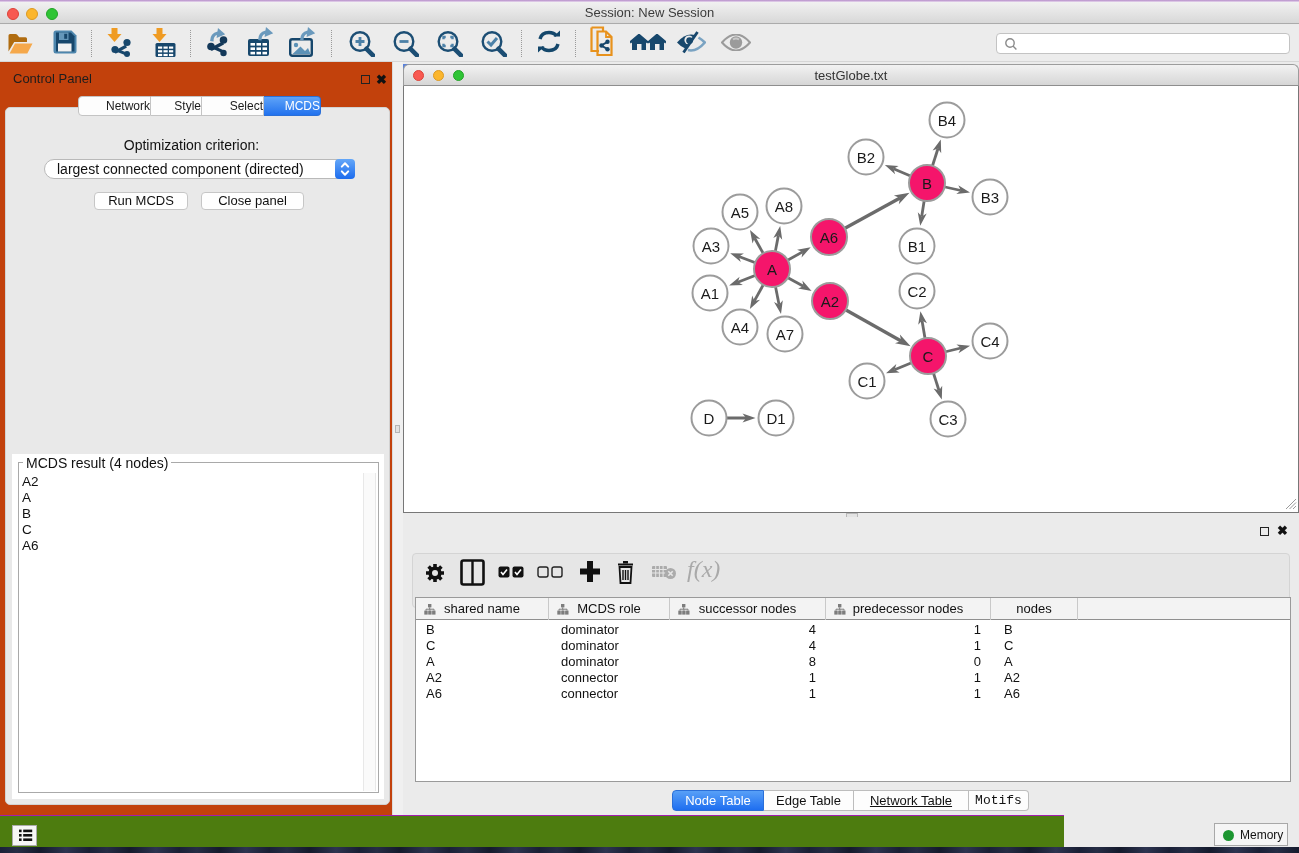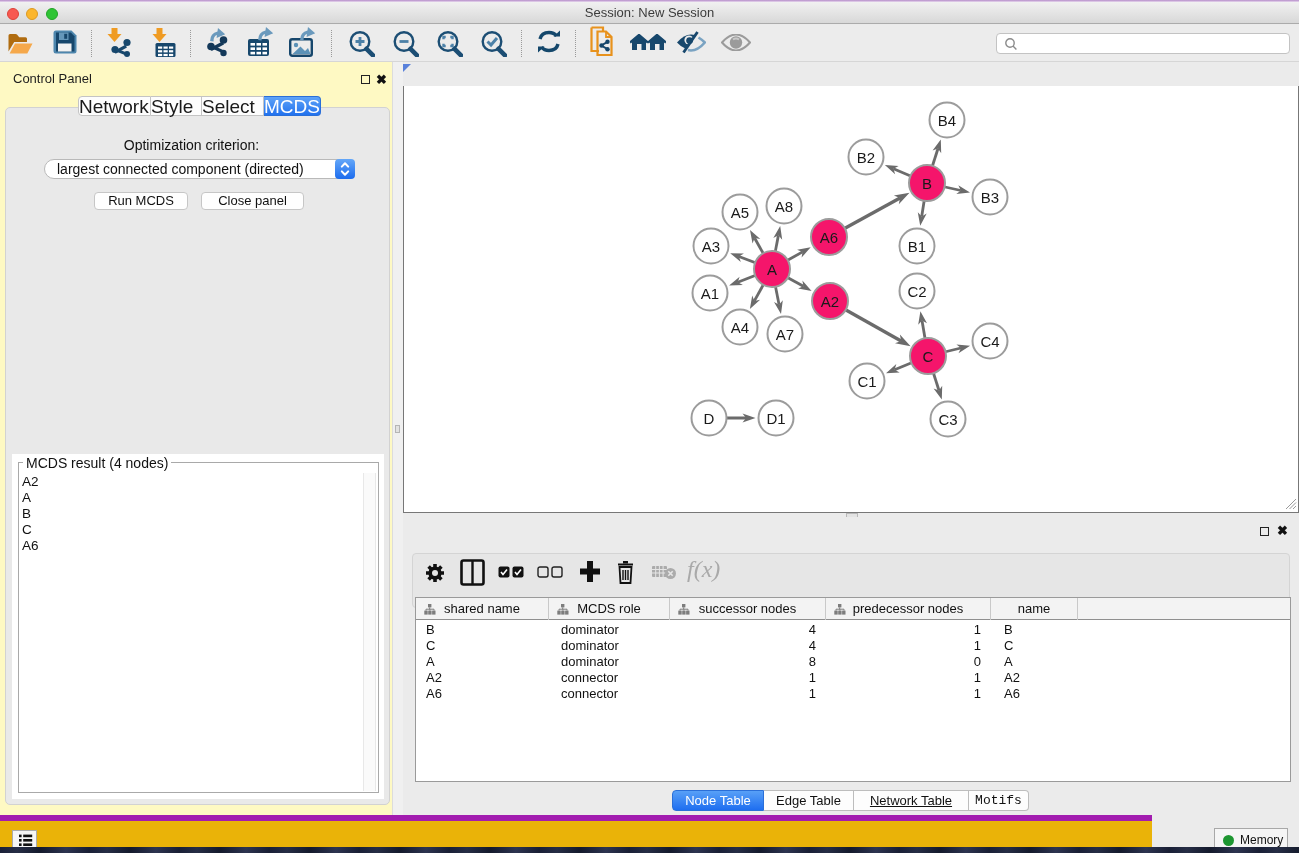--- a/index.html
+++ b/index.html
@@ -18,28 +18,28 @@
 
 
 #toolbar { left:0; top:25px; width:1299px; height:37px; background:#ececec; border-bottom:1px solid #d6d6d6; }
 #toolbar svg { position:absolute; top:4px; }
 .tsep { position:absolute; top:5px; height:27px; width:0;
   border-left:1px dotted #9a9a9a; }
 #searchbox { left:996px; top:8px; width:294px; height:21px; background:#fff;
   border:1px solid #c3c3c3; border-radius:4px; }
 
 
-#cpanel { left:0; top:62px; width:392px; height:753px; background:#fef9c3; }
+#cpanel { left:0; top:62px; width:392px; height:753px; background:#c2410c; }
 #cpanel .hdr { position:absolute; left:13px; top:9px; font-size:13px; color:#1d1d1d; }
 .wbtn { position:absolute; font-size:13px; color:#111; }
 #cp-inner { position:absolute; left:5px; top:45px; width:385px; height:698px;
   border:1px solid #d2d2d2; border-radius:5px; background:#e9e9e9; }
 .tabs { position:absolute; display:flex; height:20px; }
 .tab { border:1px solid #c4c4c4; border-left:none; background:#fdfdfd; color:#1a1a1a;
-  font-size:19px; text-align:left; line-height:19px; }
+  font-size:12px; text-align:right; line-height:19px; }
 .tab:first-child { border-left:1px solid #c4c4c4; border-radius:4px 0 0 4px; }
 .tab:last-child { border-radius:0 4px 4px 0; }
 .tab.sel { background:linear-gradient(180deg,#5ea3f8,#2272ee); color:#fff; border-color:#2a6fd8; }
 
 #optlabel { left:0; top:75px; width:383px; text-align:center; font-size:14px; color:#111; }
 #dropdown { left:44px; top:97px; width:311px; height:20px; background:#fff;
   border:1px solid #b9b9b9; border-radius:10px; font-size:14px; color:#111; line-height:18px; padding-left:12px; }
 #dropdown .cap { position:absolute; right:-1px; top:-1px; width:20px; height:20px;
   background:linear-gradient(180deg,#64a7f8,#1c6cee); border-radius:4px; }
 .pbtn { position:absolute; top:130px; height:18px; background:#fefefe; border:1px solid #c6c6c6;
@@ -80,21 +80,21 @@
 .num { text-align:right; }
 
 #btabs { position:absolute; left:269px; top:273px; display:flex; height:21px; }
 .btab { border:1px solid #bdbdbd; border-left:none; background:#fdfdfd; color:#111; font-size:13px;
   text-align:center; line-height:20px; }
 .btab:first-child { border-left:1px solid #bdbdbd; border-radius:4px 0 0 4px; }
 .btab:last-child { border-radius:0 4px 4px 0; }
 .btab.sel { background:linear-gradient(180deg,#58a0f7,#1e6ef0); color:#fff; border-color:#2a6fd8; }
 
 
-#statusbar { left:0; top:815px; width:1152px; height:32px; background:#eab308; border-top:6px solid #a21caf; }
+#statusbar { left:0; top:815px; width:1064px; height:32px; background:#4d7c0f; border-top:1px solid #a21caf; }
 #listbtn { position:absolute; left:12px; top:9px; width:25px; height:21px; background:#f6f6f6; border:1px solid #ababab; }
 #membtn { position:absolute; left:1214px; top:7px; width:74px; height:23px; background:#f5f5f5;
   border:1px solid #a8a8a8; font-size:12px; color:#111; }
 #membtn .dot { position:absolute; left:8px; top:6px; width:11px; height:11px; border-radius:50%; background:#1d9631; }
 #membtn .txt { position:absolute; left:25px; top:4px; }
 
 
 #botstrip { left:0; top:847px; width:1299px; height:6px;
   background:repeating-linear-gradient(90deg,#1a2138 0px,#262d45 17px,#141a2c 40px,#2d3450 66px,#181e33 90px); }
 </style>
@@ -304,20 +304,26 @@
     <div id="listtrack"></div>
   </div>
 </div>
 
 <div id="splitter" class="abs"></div>
 
 <div id="netwin" class="abs">
   <svg style="position:absolute;left:0;top:0;" width="8" height="8" viewBox="0 0 8 8">
       <path d="M0 0 L8 0 L0 8 Z" fill="#3f6fd8" opacity="0.85"></path>
     </svg>
+  <div id="nettitle">
+    <div class="title">testGlobe.txt</div>
+    <div class="tl" style="left:9px;top:5px;width:11px;height:11px;background:#f85951;border:1px solid #dd4339;"></div>
+    <div class="tl" style="left:29px;top:5px;width:11px;height:11px;background:#fbb62d;border:1px solid #dd9a22;"></div>
+    <div class="tl" style="left:49px;top:5px;width:11px;height:11px;background:#2fc435;border:1px solid #23a428;"></div>
+  </div>
   <div id="netcanvas">
     <svg id="graph" width="894" height="425" viewBox="0 0 894 425">
 <g stroke="#9a9a9a" stroke-width="1" fill="none">
 <path d="M882 423 L892 413 M885.5 423 L892 416.5 M889 423 L892 420"></path>
 </g>
 <line x1="368.0" y1="183.0" x2="333.8" y2="196.2" stroke="#6b6b6b" stroke-width="2.8"></line>
         <path d="M325.1 199.6 L335.6 190.7 L333.8 196.2 L338.9 199.1 Z" fill="#6b6b6b"></path>
 <line x1="368.0" y1="183.0" x2="334.9" y2="170.5" stroke="#6b6b6b" stroke-width="2.8"></line>
         <path d="M326.2 167.2 L339.9 167.6 L334.9 170.5 L336.8 176.0 Z" fill="#6b6b6b"></path>
 <line x1="368.0" y1="183.0" x2="350.6" y2="152.0" stroke="#6b6b6b" stroke-width="2.8"></line>
@@ -482,21 +488,21 @@
           </svg><span>successor nodes</span></div>
       <div class="hcell" style="left:410px;width:165px;"><svg class="treeic" width="12" height="11" viewBox="0 0 12 11">
             <g fill="#7d7d7d">
               <rect x="4" y="0" width="3.4" height="3.4"></rect>
               <rect x="0.3" y="6.6" width="3.4" height="4"></rect>
               <rect x="4.2" y="6.6" width="3.4" height="4"></rect>
               <rect x="8.1" y="6.6" width="3.4" height="4"></rect>
             </g>
             <path d="M5.7 3.4 L5.7 5.2 M2 6.6 L2 5.2 L10 5.2 L10 6.6 M5.9 5.2 L5.9 6.6" stroke="#7d7d7d" stroke-width="1" fill="none"></path>
           </svg><span>predecessor nodes</span></div>
-      <div class="hcell" style="left:575px;width:87px;"><span>name</span></div>
+      <div class="hcell" style="left:575px;width:87px;"><span>nodes</span></div>
     </div>
     <div class="trow" style="top:24px;">
       <div class="tc" style="left:10px;">B</div>
       <div class="tc" style="left:145px;">dominator</div>
       <div class="tc num" style="left:254px;width:146px;">4</div>
       <div class="tc num" style="left:410px;width:155px;">1</div>
       <div class="tc" style="left:588px;">B</div>
     </div>
     <div class="trow" style="top:40px;">
       <div class="tc" style="left:10px;">C</div>

